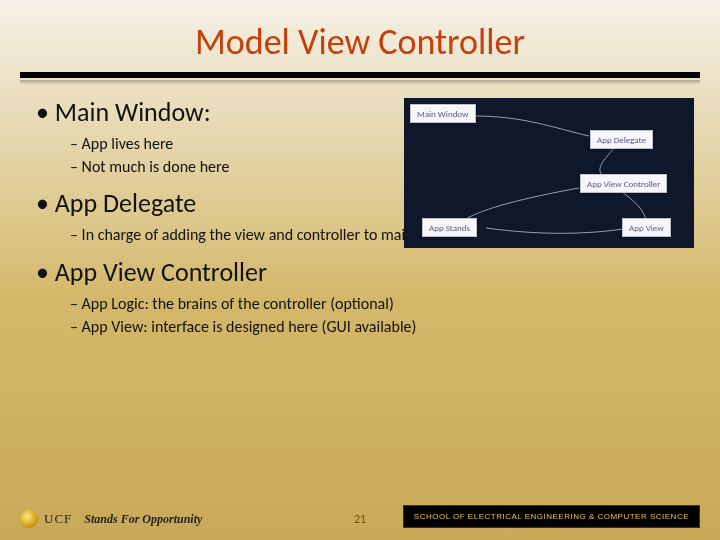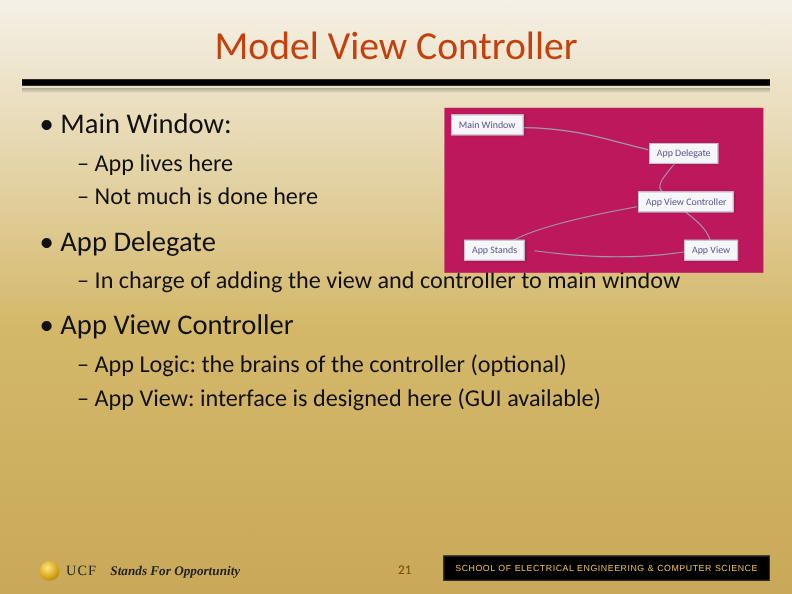--- a/index.html
+++ b/index.html
@@ -50,48 +50,48 @@
   ul.top > li { margin-bottom: 10px; }
   ul.top > li > .b1 {
     font-size: 26px;
     text-align: right;
   }
   ul.top > li > .b1::before {
     content: "• ";
   }
   ul.sub { list-style: none; margin: 4px 0 8px 34px; padding: 0; }
   ul.sub > li {
-    font-size: 22px;
+    font-size: 16px;
     margin-bottom: 2px;
   }
   ul.sub > li::before {
     content: "– ";
   }
   .diagram {
     position: absolute;
     top: 98px;
     right: 26px;
     width: 290px;
     height: 150px;
-    background: #be185d;
+    background: #0f172a;
   }
   .dnode {
     position: absolute;
     font-size: 9px;
     color: #5a5a8a;
     background: #f5f5fa;
     border: 1px solid #c0c0cc;
     box-shadow: 1px 1px 2px rgba(0,0,0,0.25), inset 1px 1px 0 #fff;
     padding: 3px 6px;
     white-space: nowrap;
   }
   .footer {
     position: absolute;
     bottom: 8px;
-    left: 16px; right: 0;
+    left: 0; right: 0;
     height: 32px;
     padding-left: 43px;
   }
   .ucf {
     position: absolute;
     left: 20px;
     bottom: 4px;
     display: flex;
     align-items: center;
     gap: 6px;

